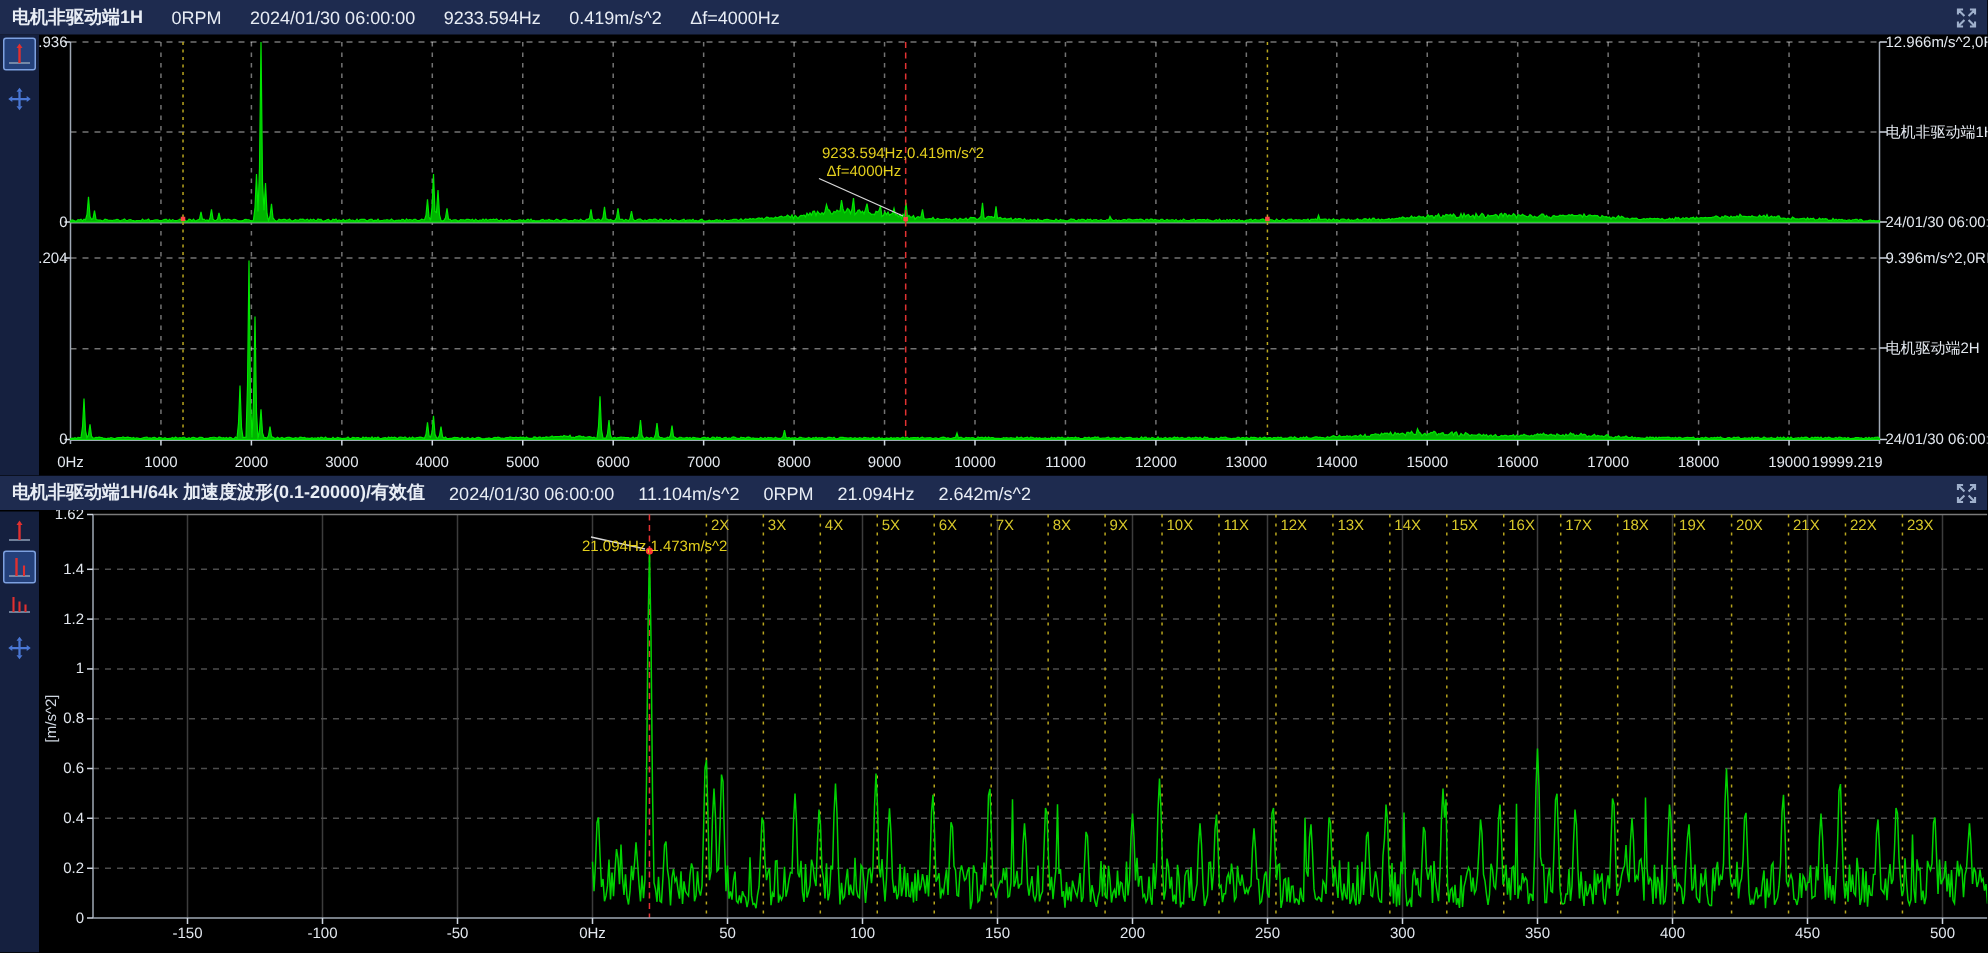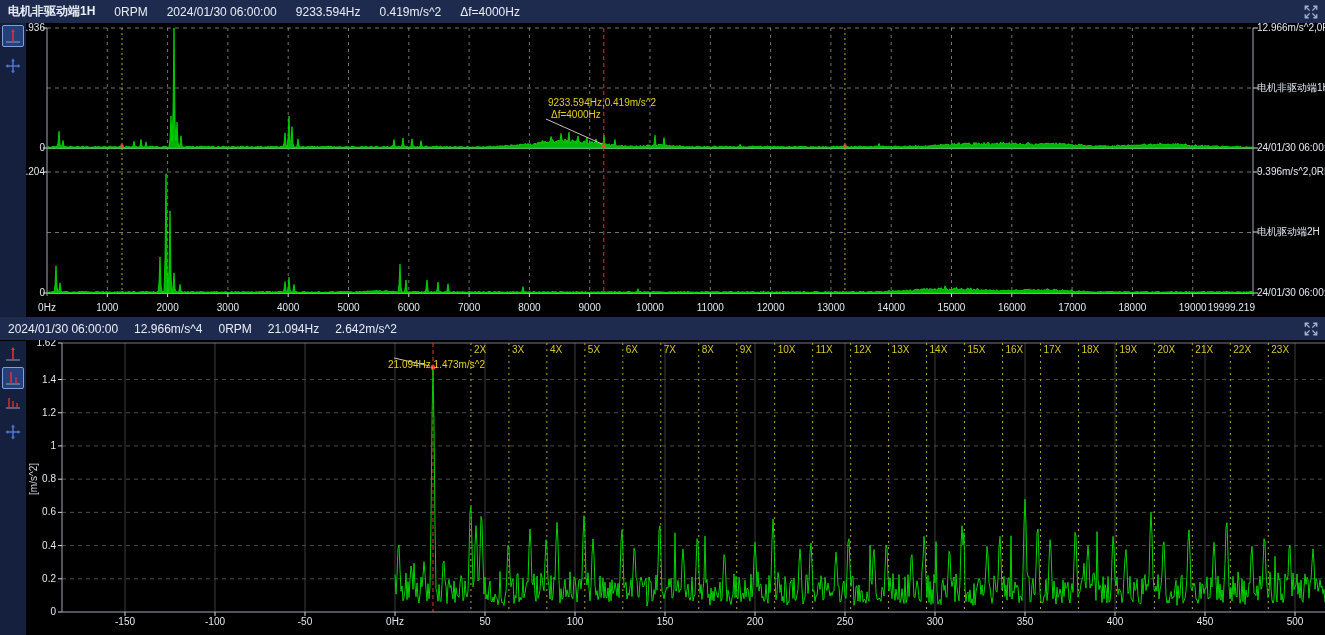--- a/index.html
+++ b/index.html
@@ -154,22 +154,23 @@
       <text font-size="10" font-family="Liberation Sans, sans-serif" x="1257" y="175" fill="#e3e8ef">9.396m/s^2,0RPM</text>
       <text font-size="10" font-family="Liberation Sans, sans-serif" x="1257" y="235" fill="#e3e8ef">电机驱动端2H</text>
       <text font-size="10" font-family="Liberation Sans, sans-serif" x="1257" y="296" fill="#e3e8ef">24/01/30 06:00:00</text>
     </svg>
   <div class="anno" style="left:548px;top:97px;">9233.594Hz,0.419m/s^2</div>
   <div class="anno" style="left:551px;top:109px;">Δf=4000Hz</div>
 </section>
 
 <section class="panel" id="bottom-panel">
   <div class="hdr" style="gap:16px;">
+    <span class="title">电机非驱动端1H/64k 加速度波形(0.1-20000)/有效值</span>
     <span>2024/01/30 06:00:00</span>
-    <span>12.966m/s^4</span>
+    <span>11.104m/s^2</span>
     <span>0RPM</span>
     <span>21.094Hz</span>
     <span>2.642m/s^2</span>
   </div>
   <div class="expand-btn">
     <svg width="16" height="16" viewBox="0 0 14 14">
       <path d="M2,5 V2 H5 M2,2 L5.8,5.8 M12,5 V2 H9 M12,2 L8.2,5.8 M2,9 V12 H5 M2,12 L5.8,8.2 M12,9 V12 H9 M12,12 L8.2,8.2" stroke="#9fb0cc" fill="none" stroke-width="1.2"></path>
     </svg>
   </div>
   <div class="tools" style="top:24px;">

